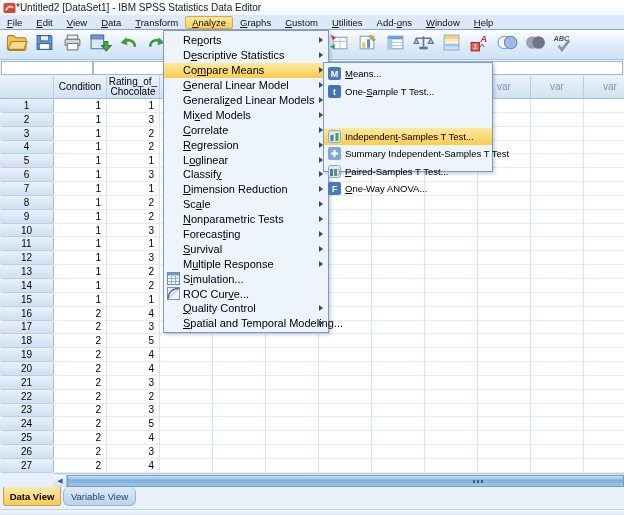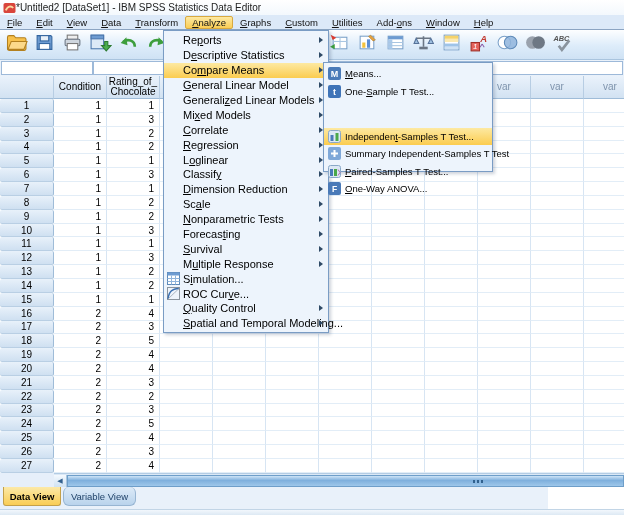--- a/index.html
+++ b/index.html
@@ -49,21 +49,21 @@
 
   
   .hscroll{position:absolute;left:0;top:473px;width:624px;height:14px;background:#e6effa;}
   .hs-track{position:absolute;left:54px;top:0;width:570px;height:14px;background:#dae8f6;border-top:1px solid #b3cce4;box-sizing:border-box;}
   .hs-btn{position:absolute;left:0;top:1px;width:13px;height:12px;background:linear-gradient(#f4f9fe,#cfe2f3);border-right:1px solid #a9c6e0;color:#33618f;font-size:7px;display:flex;align-items:center;justify-content:center;box-sizing:border-box;}
   .hs-thumb{position:absolute;left:13px;top:1px;width:557px;height:12px;background:linear-gradient(#cde3f6,#7fb0dd 45%,#9ec7ea);border:1px solid #6e9ec9;box-sizing:border-box;}
   .hs-grip{position:absolute;left:73%;top:4px;display:flex;gap:2px;}
   .hs-grip i{width:2px;height:3px;background:#31618e;display:block;}
 
   
-  .tabsrow{position:absolute;left:0;top:487px;width:548px;height:22px;background:#e9f1fa;}
+  .tabsrow{position:absolute;left:0;top:487px;width:624px;height:22px;background:#e9f1fa;}
   .tab{position:absolute;top:0;height:19px;display:flex;align-items:center;justify-content:center;font-size:9.5px;border:1px solid #97b5d2;border-top:none;border-radius:0 0 3px 3px;box-sizing:border-box;}
   #tab-data{left:3px;width:58px;background:linear-gradient(#fce9a7,#f9cd55);border-color:#c3a04a;font-weight:bold;color:#000;}
   #tab-var{left:63px;width:73px;background:linear-gradient(#ddebf8,#b9d3ec);color:#23456b;border-radius:6px;}
 
   
   .statusbar{position:absolute;left:0;top:509px;width:624px;height:6px;background:linear-gradient(#f2f7fc,#dde9f4);border-top:1px solid #c2d5e6;box-sizing:border-box;}
 </style>
 </head>
 <body>
 

